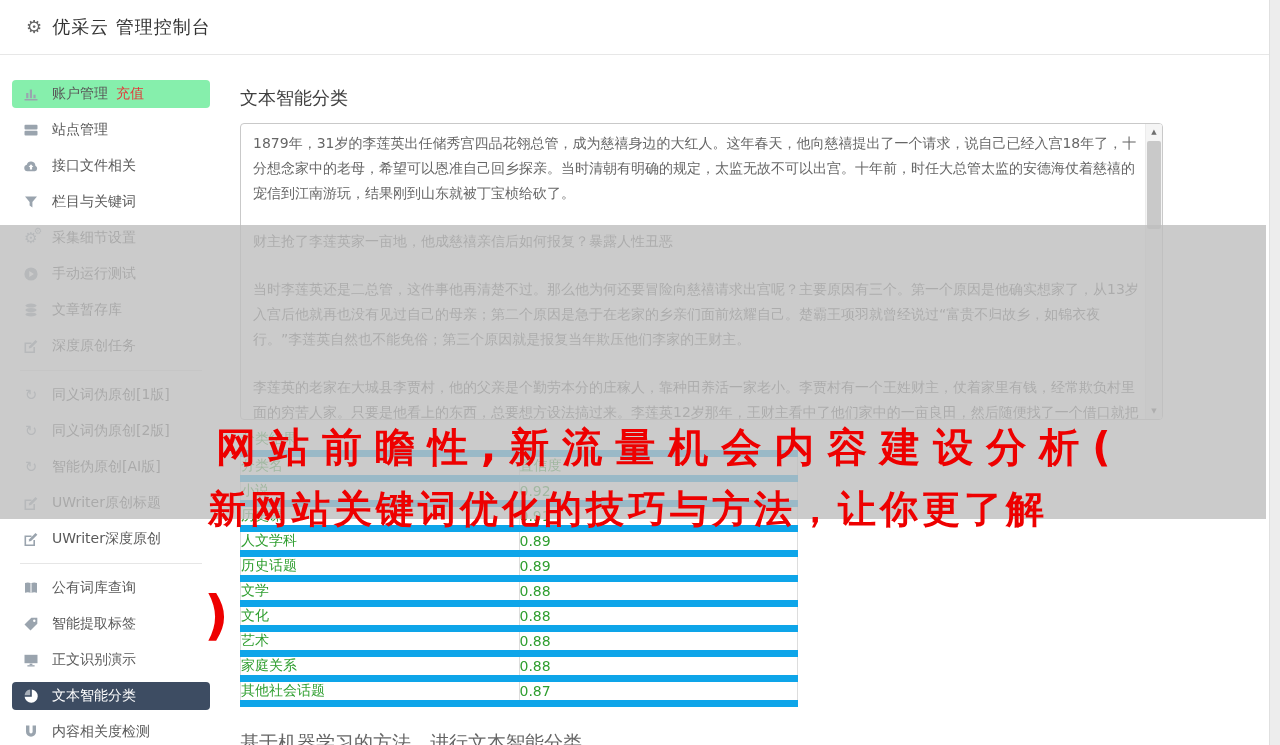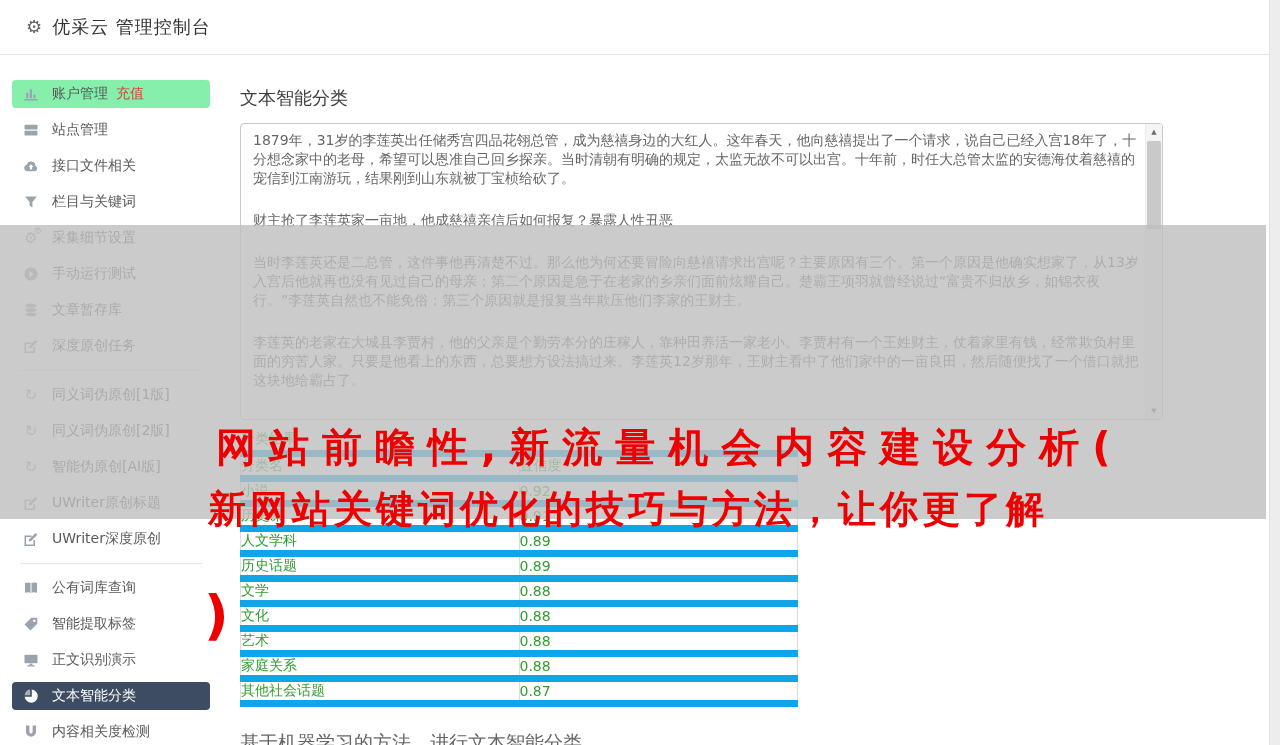--- a/index.html
+++ b/index.html
@@ -44,21 +44,21 @@
   .gear2 { position:absolute; font-size:9px; right:-2px; top:-3px; }
   
   .main-title { position:absolute; left:240px; top:86px; font-size:18px; color:#404040; z-index:1; }
   .textbox {
     position:absolute; left:240px; top:123px; width:923px; height:297px;
     border:1px solid #c9c9c9; border-radius:4px; background:#fff;
     overflow:hidden; z-index:1;
   }
   .textbox .txt {
     position:absolute; left:0; top:0; right:17px; bottom:0;
-    padding:7px 6px 7px 12px; font-size:14px; line-height:19px; color:#666;
+    padding:7px 6px 7px 12px; font-size:14px; line-height:25px; color:#666;
     overflow:hidden;
   }
   .textbox .txt p { margin:0 0 23px 0; }
   .vscroll {
     position:absolute; top:0; right:0; width:17px; height:100%;
     background:#f5f5f5; border-left:1px solid #ececec;
   }
   .vscroll .btn {
     position:absolute; left:0; width:100%; height:16px; color:#6f6f6f;
     font-size:7px; text-align:center; line-height:16px; background:#f5f5f5;

